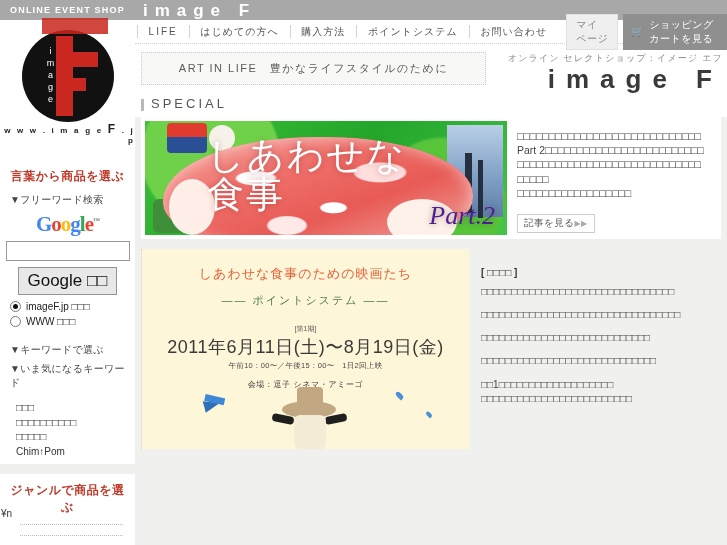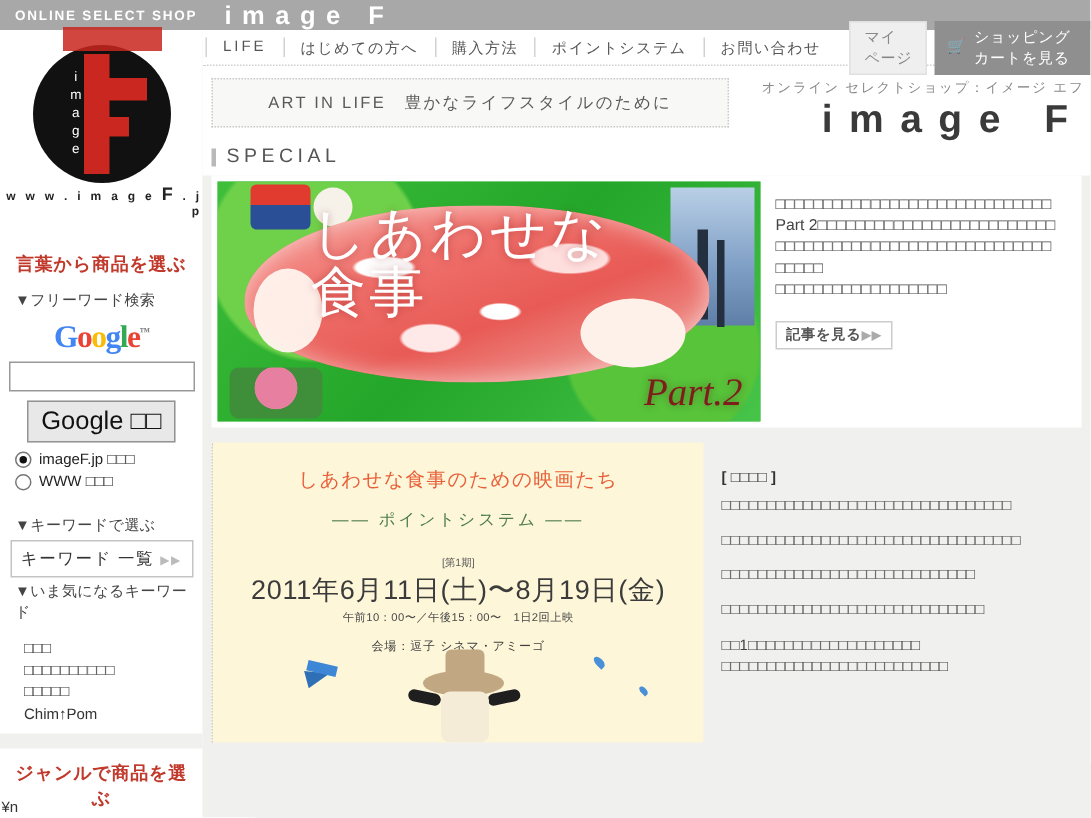--- a/index.html
+++ b/index.html
@@ -309,21 +309,21 @@
   }
 
   
   .card {
     background: #ffffff;
     margin: 0 6px;
     padding: 4px;
     display: flex;
   }
   .banner {
-    width: 362px; height: 160px;
+    width: 362px; height: 114px;
     flex: 0 0 362px;
     position: relative;
     overflow: hidden;
     background: #2db52d;
   }
   .banner-green-a {
     position: absolute; inset: 0;
     background:
       radial-gradient(circle at 18% 30%, #6fd14a 0 22%, transparent 23%),
       radial-gradient(circle at 82% 70%, #57c43a 0 20%, transparent 21%),
@@ -394,21 +394,21 @@
     color: #ffffff;
     font-size: 37px;
     line-height: 1.05;
     letter-spacing: 2px;
     text-shadow: 0 0 6px rgba(120,0,0,.35);
     font-family: "DejaVu Sans", sans-serif;
   }
   .bn-part {
     position: absolute;
     right: 12px; bottom: 4px;
-    color: #7f1d1d;
+    color: #4c1d95;
     font-family: "Liberation Serif", serif;
     font-style: italic;
     font-size: 26px;
     text-shadow: 0 0 6px rgba(80,0,0,.4);
   }
 
   .banner-desc {
     flex: 1;
     padding: 8px 4px 0 10px;
   }
@@ -420,21 +420,20 @@
   }
   .read-btn {
     display: inline-block;
     margin-top: 14px;
     border: 1px solid #cccccc;
     background: #ffffff;
     font-size: 9.5px;
     color: #555555;
     padding: 2px 6px;
     letter-spacing: .5px;
-    font-weight: bold;
   }
   .read-btn .arrows { color: #aaaaaa; font-size: 8px; }
 
   
   .event-row {
     display: flex;
     margin: 10px 6px 0 6px;
   }
   .poster {
     width: 328px; height: 200px;
@@ -564,21 +563,21 @@
     line-height: 1.9;
     word-break: break-all;
     margin-top: 4px;
   }
   .event-text p.tight { line-height: 1.35; margin-top: 8px; }
 </style>
 </head>
 <body>
 
 <div class="topbar">
-  <span class="topbar-tag">ONLINE SELECT SHOP</span>
+  <span class="topbar-tag">ONLINE EVENT SHOP</span>
   <span class="topbar-logo">image F</span>
 </div>
 
 <div class="page">
 
   <div class="sidebar">
 
     <div class="logo-box">
       <div class="logo-mark">
         <div class="logo-scratch"></div>
@@ -609,24 +608,20 @@
       <label class="radio-row">
         <span class="radio"></span>
         <span class="tofu">WWW □□□</span>
       </label>
     </div>
 
     <div style="height:12px"></div>
 
     <div class="side-sect">
       <div class="side-sub">▼キーワードで選ぶ</div>
-      <a class="kw-btn">
-        <span>キーワード 一覧</span>
-        <span class="arrows">▶▶</span>
-      </a>
       <div class="side-sub">▼いま気になるキーワード</div>
       <div class="kw-list">
         <div>□□□</div>
         <div>□□□□□□□□□□</div>
         <div>□□□□□</div>
         <div>Chim↑Pom</div>
       </div>
     </div>
 
     <div class="side-block-gap"></div>

